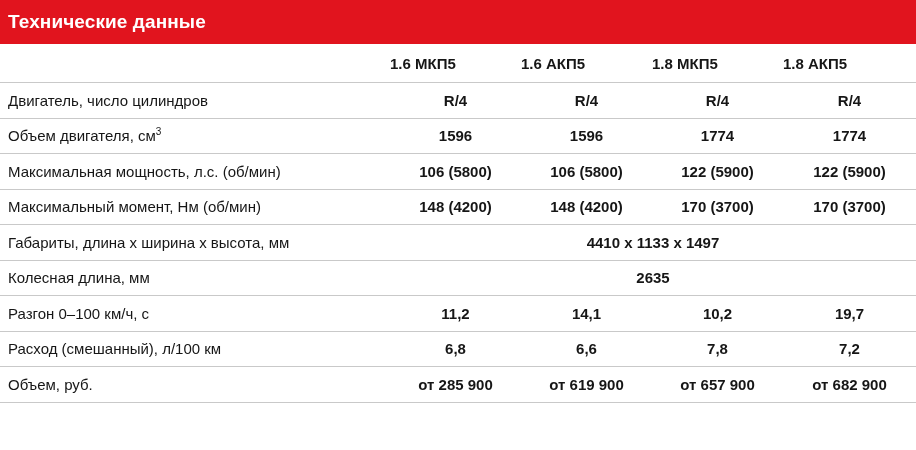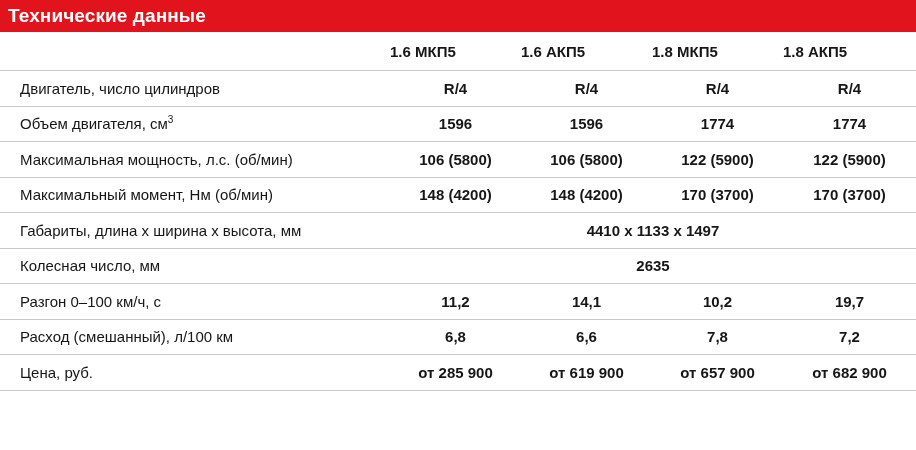--- a/index.html
+++ b/index.html
@@ -14,21 +14,21 @@
     overflow: hidden;
   }
   .spec-sheet {
     width: 916px;
     height: 450px;
     position: relative;
     background: #ffffff;
   }
   .title-bar {
     background: #e1141e;
-    height: 32px;
+    height: 44px;
     display: flex;
     align-items: center;
     padding-left: 8px;
     box-sizing: border-box;
   }
   .title-bar .title-text {
     color: #ffffff;
     font-size: 19px;
     font-weight: bold;
     letter-spacing: 0.1px;
@@ -58,21 +58,21 @@
   .head-row th.label-cell {
     padding-left: 8px;
   }
   .data-row td {
     height: 34.5px;
     font-size: 15px;
     color: #161616;
     border-top: 1px solid #c9c9c9;
   }
   .data-row td.label-cell {
-    padding-left: 20px;
+    padding-left: 8px;
     font-weight: normal;
   }
   .data-row td.value-cell {
     font-weight: bold;
     text-align: center;
   }
   .data-row.last-row td {
     border-bottom: 1px solid #c9c9c9;
   }
   sup {
@@ -140,21 +140,21 @@
         <td class="value-cell">170 (3700)</td>
         <td class="value-cell">170 (3700)</td>
       </tr>
 
       <tr class="data-row">
         <td class="label-cell">Габариты, длина х ширина х высота, мм</td>
         <td class="value-cell" colspan="4">4410 х 1133 х 1497</td>
       </tr>
 
       <tr class="data-row">
-        <td class="label-cell">Колесная число, мм</td>
+        <td class="label-cell">Колесная длина, мм</td>
         <td class="value-cell" colspan="4">2635</td>
       </tr>
 
       <tr class="data-row">
         <td class="label-cell">Разгон 0–100 км/ч, с</td>
         <td class="value-cell">11,2</td>
         <td class="value-cell">14,1</td>
         <td class="value-cell">10,2</td>
         <td class="value-cell">19,7</td>
       </tr>
@@ -162,21 +162,21 @@
 
       <tr class="data-row">
         <td class="label-cell">Расход (смешанный), л/100 км</td>
         <td class="value-cell">6,8</td>
         <td class="value-cell">6,6</td>
         <td class="value-cell">7,8</td>
         <td class="value-cell">7,2</td>
       </tr>
 
       <tr class="data-row last-row">
-        <td class="label-cell">Цена, руб.</td>
+        <td class="label-cell">Объем, руб.</td>
         <td class="value-cell">от 285 900</td>
         <td class="value-cell">от 619 900</td>
         <td class="value-cell">от 657 900</td>
         <td class="value-cell">от 682 900</td>
       </tr>
 
     </tbody>
   </table>
 </div>
 

